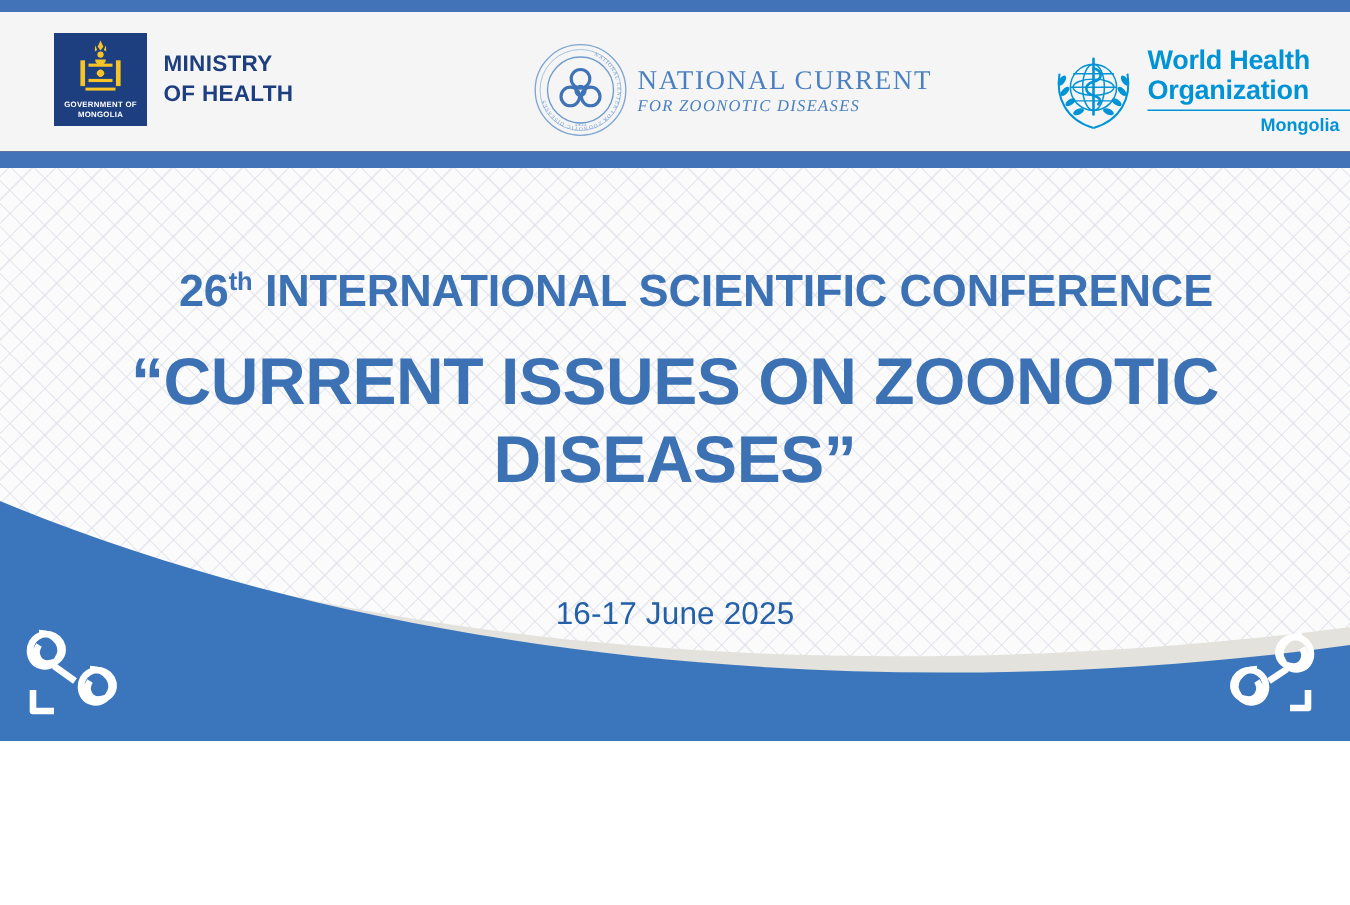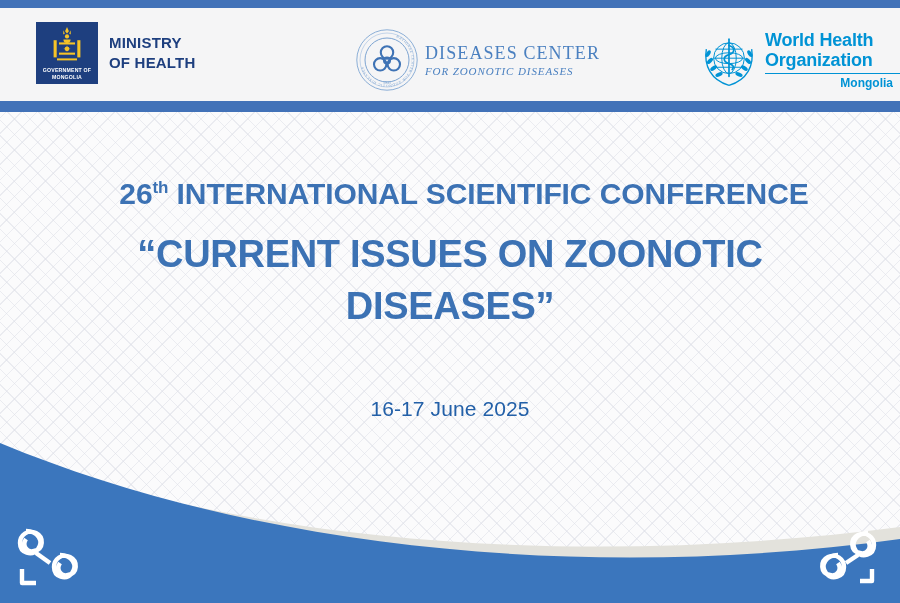--- a/index.html
+++ b/index.html
@@ -6,21 +6,21 @@
   * { margin:0; padding:0; box-sizing:border-box; }
   html, body {
     width:900px; height:603px;
     font-family:"Liberation Sans", sans-serif;
     background:#ffffff;
     overflow:hidden;
   }
 
   #slide {
     position:relative;
-    width:900px; height:603px;
+    width:900px; height:494px;
     background:#000000;
     overflow:hidden;
   }
 
   
   .top-rule {
     position:absolute; left:0; top:0;
     width:900px; height:8px;
     background:#4272b8;
   }
@@ -144,21 +144,21 @@
     font-weight:bold;
     letter-spacing:-0.1px;
     line-height:36px;
     padding-left:28px;
   }
   .conf-line .ord { font-size:17px; vertical-align:super; font-weight:bold; }
 
   .conf-title {
     margin-top:16px;
     color:#3c72b4;
-    font-size:38px;
+    font-size:44px;
     font-weight:bold;
     line-height:52px;
     letter-spacing:-0.3px;
     padding:0 51px;
   }
 
   .meta {
     margin-top:62px;
     color:#2360a8;
     font-size:21px;
@@ -223,21 +223,21 @@
         <text x="32" y="56" text-anchor="middle" font-family="Liberation Serif, serif" font-size="4" fill="#6f9bcd">1931</text>
 
         <g fill="none" stroke="#3f73b5" stroke-width="2.1">
           <circle cx="32" cy="24.5" r="6.2"></circle>
           <circle cx="25.2" cy="36.3" r="6.2"></circle>
           <circle cx="38.8" cy="36.3" r="6.2"></circle>
           <circle cx="32" cy="32.6" r="3.0"></circle>
         </g>
       </svg>
       <div class="nczd-name">
-        <div class="l1">DISEASES CENTER</div>
+        <div class="l1">NATIONAL CURRENT</div>
         <div class="l2">FOR ZOONOTIC DISEASES</div>
       </div>
     </div>
 
     <div class="logo-slot who">
       <svg class="who-mark" viewBox="0 0 64 64" aria-hidden="true">
 
         <g stroke="#0093d5" stroke-width="1.5" fill="none">
           <path d="M32 60 C12 54 4 38 7 20"></path>
           <path d="M32 60 C52 54 60 38 57 20"></path>

